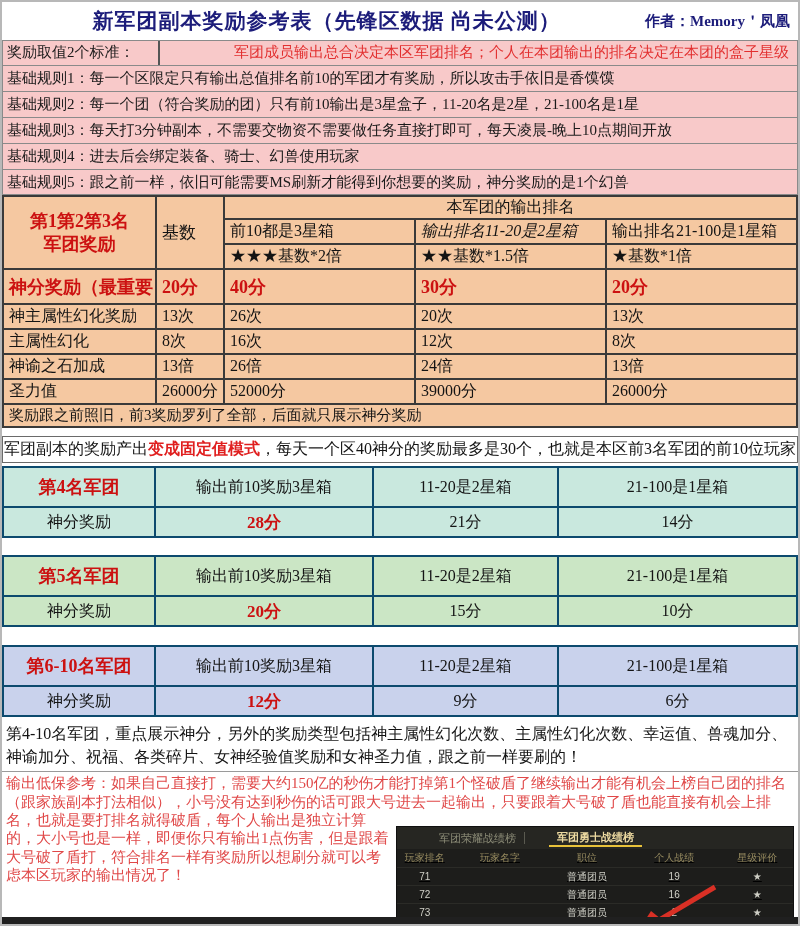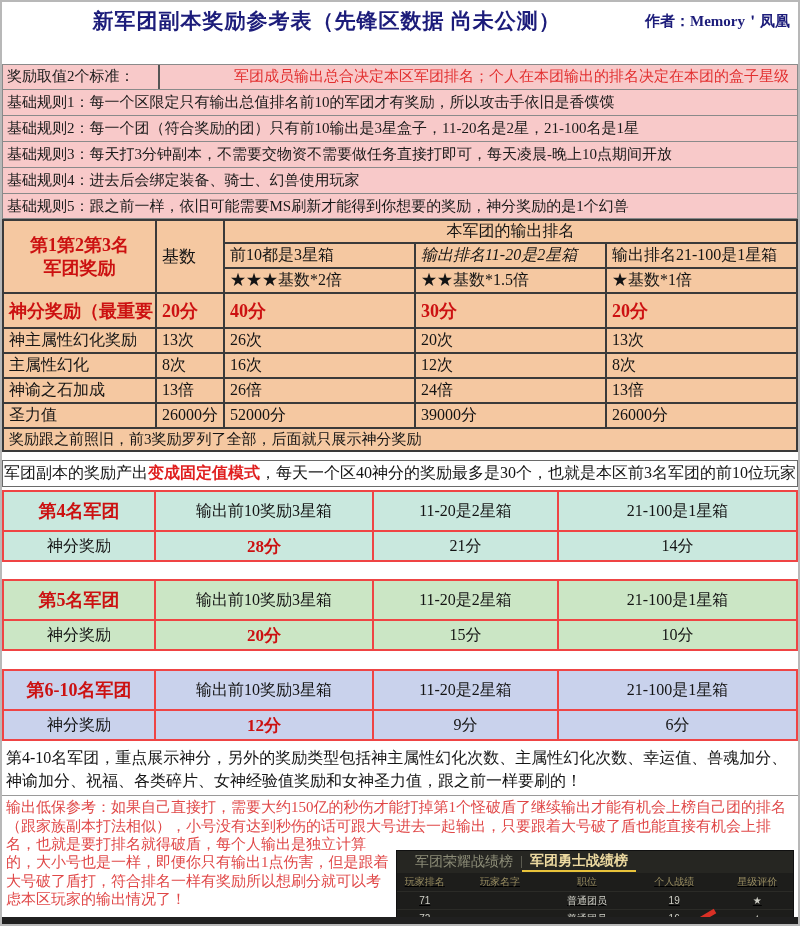--- a/index.html
+++ b/index.html
@@ -7,21 +7,21 @@
   body { font-family:"Liberation Serif","DejaVu Serif",serif; }
   .page { position:relative; width:800px; height:926px; margin:0 auto; background:#fff;
           border:2px solid #b8b8b8; overflow:hidden; }
 
   
   .titlebar { display:flex; align-items:center; height:38px; padding:0 6px; background:#fff; }
   .title { flex:1; text-align:center; font-size:21px; font-weight:bold; color:#1c1c7a; letter-spacing:1px; }
   .author { font-size:15px; font-weight:bold; color:#1c1c7a; white-space:nowrap; padding-right:2px; }
 
   
-  .standards { display:flex; height:25px; background:#f8c9c9; border:1px solid #8a8a8a; border-bottom:none;margin-top:24px; }
+  .standards { display:flex; height:25px; background:#f8c9c9; border:1px solid #8a8a8a; border-bottom:none; }
   .standards .lbl { width:155px; padding:2px 4px; font-size:15px; color:#1a1a1a; }
   .standards .val { flex:1; border-left:2px solid #555; padding:2px 8px; font-size:15px; color:#e22f2f; text-align:right; }
   .rule { height:26px; background:#f8c9c9; border:1px solid #8a8a8a; border-bottom:none;
           font-size:15px; color:#1a1a1a; padding:3px 4px; white-space:nowrap; overflow:hidden; }
 
   
   table { border-collapse:collapse; }
   .t3 { width:100%; background:#f5c8a1; border:2px solid #3a3a3a; table-layout:fixed; }
   .t3 td { border:2px solid #3a3a3a; font-size:16px; color:#141414; padding:1px 5px; overflow:hidden; white-space:nowrap; }
   .t3 .corner { width:153px; text-align:center; color:#cc1111; font-weight:bold; font-size:18px; line-height:1.25; }
@@ -36,38 +36,38 @@
   .c3 { width:148px; } .c4 { width:180px;font-style:italic; }
 
   
   .gap8 { height:8px; } .gap3 { height:3px; } .gap17 { height:17px; } .gap18 { height:18px; }
   .note { height:27px; border:1px solid #6a6a6a; display:flex; align-items:center; justify-content:center;
           font-size:16px; color:#141414; white-space:nowrap; }
   .note b { color:#e01f1f; }
 
   
   .rk { width:100%; border:2px solid #3a3a3a; table-layout:fixed; }
-  .rk td { border:2px solid #ef4444; text-align:center; font-size:16px; color:#141414; overflow:hidden; white-space:nowrap; }
+  .rk td { border:2px solid #0c4a6e; text-align:center; font-size:16px; color:#141414; overflow:hidden; white-space:nowrap; }
   .rk .hrow td { height:40px; }
   .rk .drow td { height:30px; }
   .rk .name { width:152px; color:#cc1111; font-weight:bold; font-size:18px; }
   .rk .v1 { color:#cc1111; font-weight:bold; font-size:17px; }
   .rk .cA { width:218px; } .rk .cB { width:185px; }
 
   
   .para { padding:5px 4px 3px 4px; font-size:16px; line-height:1.45; color:#141414; }
   .bottom { position:relative; border-top:1px solid #9a9a9a; padding:2px 4px 0 4px; min-height:172px; }
   .red-text { font-size:15px; line-height:1.22; color:#e04848; }
   .float-spacer { float:right; width:0; height:52px; }
 
   
   .roster { float:right; clear:right; position:relative; width:398px; height:112px; background:#1d1d1b;
             border:1px solid #101010; margin:0 0 0 6px; font-family:"Liberation Sans",sans-serif; }
   .roster .tabs { display:flex; align-items:center; height:22px; background:#262622; padding-left:10px; }
-  .roster .tab { font-size:14px; color:#8d8d78; padding:0 8px; position:relative; }
+  .roster .tab { font-size:11px; color:#8d8d78; padding:0 8px; position:relative;margin-left:24px; }
   .roster .tab.active { color:#ecd9 a0; color:#ecd9a0; font-weight:bold; border-bottom:2px solid #e8c23a; }
   .roster .tabsep { width:1px; height:12px; background:#5a5a50; }
   .roster .cols, .roster .rrow { display:grid; grid-template-columns:14% 24% 20% 24% 18%; align-items:center;text-decoration:underline; }
   .roster .cols { height:18px; }
   .roster .cols span { font-size:10px; color:#988c60; text-align:center; }
   .roster .rrow { height:18px; border-top:1px solid #2b2b27; }
   .roster .rrow span { font-size:10px; color:#cfcfc6; text-align:center; }
   .roster .blur-name { width:58px; height:9px; margin:0 auto; background:#8f8f8b; border-radius:2px; filter:blur(2px); }
   .roster .star { color:#e8c23a; font-size:12px; }
   .roster .arrow { position:absolute; right:70px; bottom:2px; }

